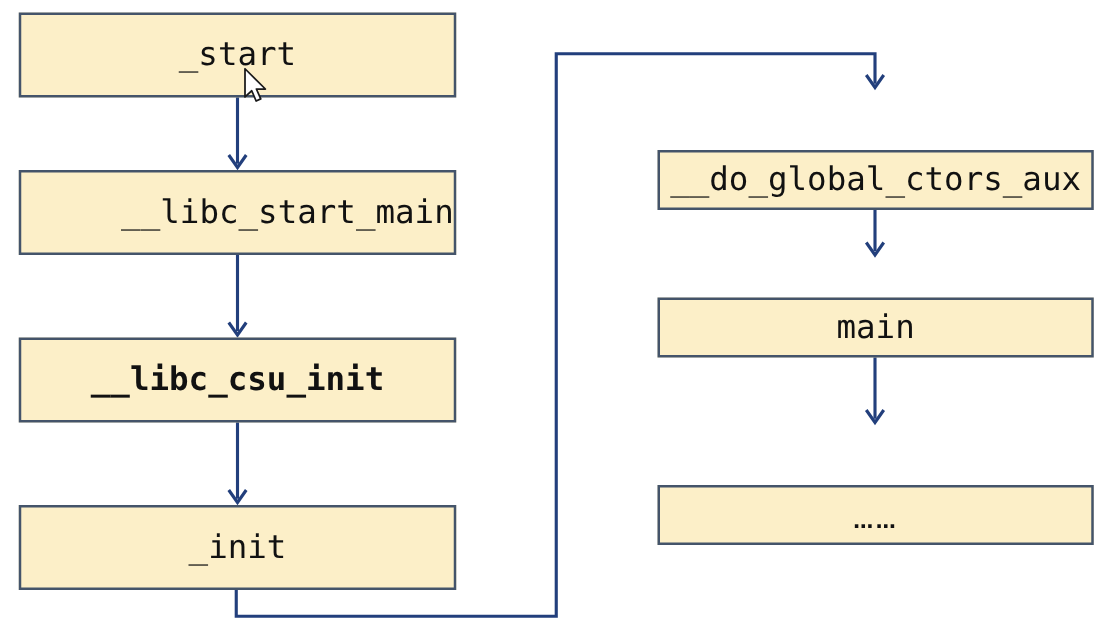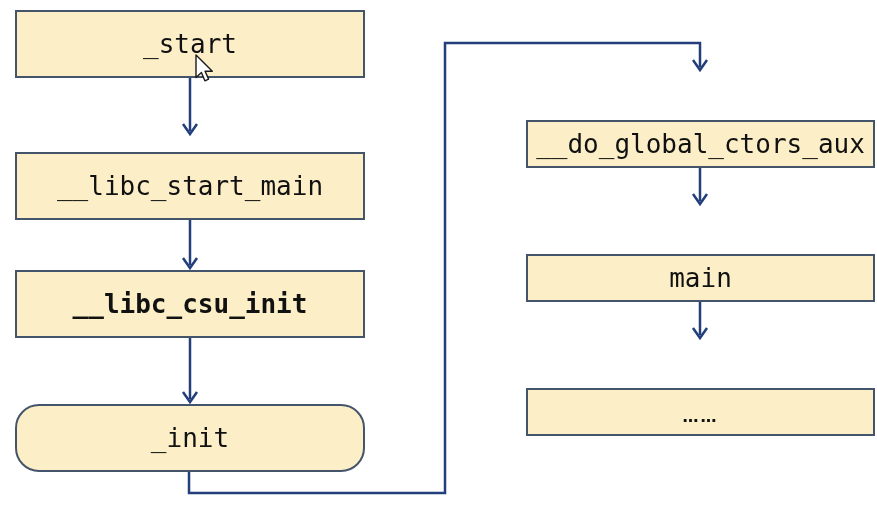--- a/index.html
+++ b/index.html
@@ -25,25 +25,25 @@
     justify-content: center;
     color: var(--text-color, #111111);
     font-size: 26px;
     letter-spacing: 0px;
     white-space: nowrap;
     z-index: 2;
   }
   .col-left  { left: 15px;  width: 350px; height: 68px; }
   .col-right { left: 526px; width: 349px; height: 48px; margin-top: 48px; }
   #box-start            { top: 10px; }
-  #box-libc-start-main  { top: 152px; }
+  #box-libc-start-main  { top: 136px; justify-content: flex-end; }
   #box-libc-csu-init    { top: 270px; font-weight: bold; }
-  #box-init             { top: 404px; border-radius: 24px; }
+  #box-init             { top: 404px; }
   #box-do-global-ctors  { top: 72px; }
-  #box-main             { top: 206px; }
+  #box-main             { top: 190px; }
   #box-ellipsis         { top: 340px; }
   #box-ellipsis .label {
     font-family: "DejaVu Sans", sans-serif;
     font-weight: bold;
     font-size: 16px;
     letter-spacing: 2px;
     transform: translateY(4px);
   }
   #connector-layer {
     position: absolute;

